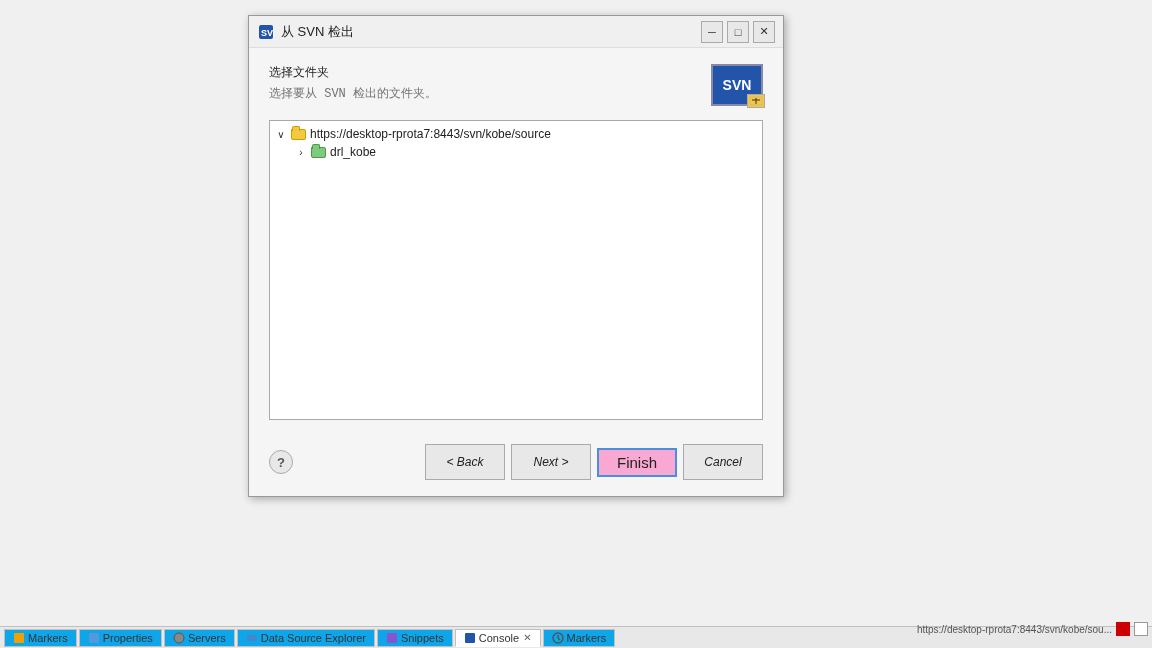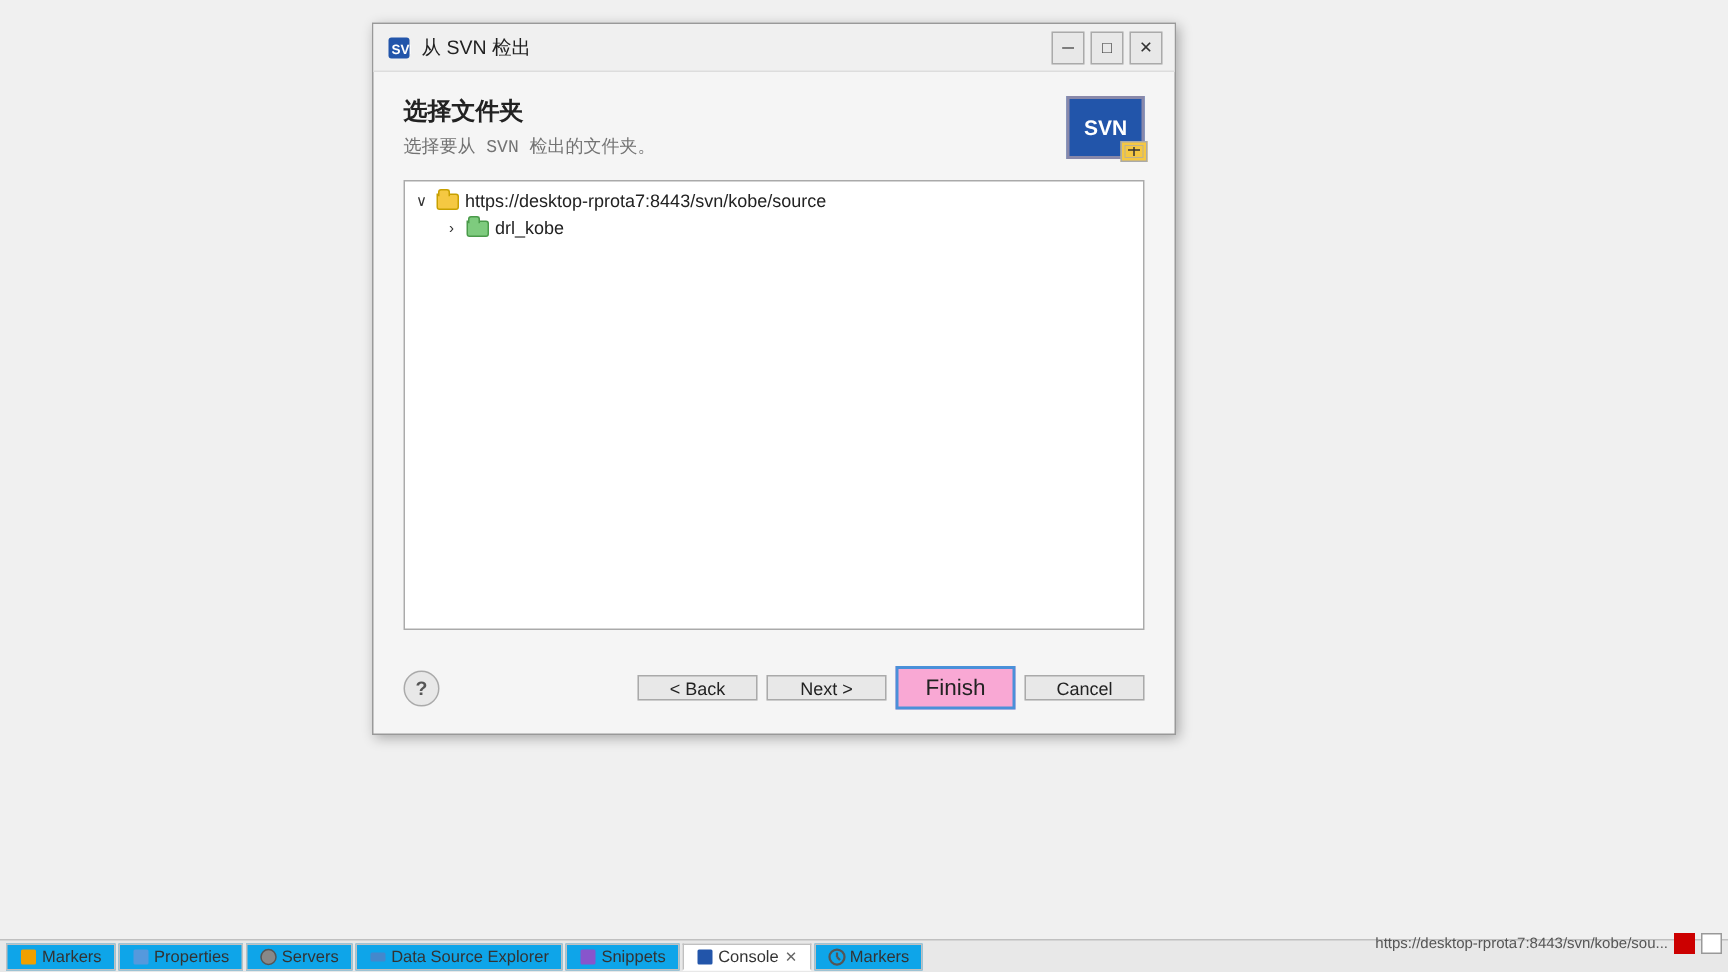--- a/index.html
+++ b/index.html
@@ -157,22 +157,22 @@
 
     
     .dialog-header {
       display: flex;
       align-items: flex-start;
       justify-content: space-between;
       margin-bottom: 14px;
     }
     .dialog-header-text {}
     .dialog-header-title {
-      font-size: 16px;
-      font-weight: bold;
+      font-size: 12px;
+      font-weight: normal;
       color: #222;
       margin-bottom: 4px;
     }
     .dialog-header-subtitle {
       font-size: 12px;
       color: #737373;
       font-family: Liberation Mono, monospace;
     }
     .svn-logo {
       width: 52px;
@@ -305,30 +305,31 @@
       align-items: center;
       justify-content: center;
       cursor: pointer;
       font-size: 13px;
       color: #555;
       font-weight: bold;
     }
     .btn-spacer { flex: 1; }
     .btn-normal {
       min-width: 80px;
-      height: 17px;
+      height: 36px;
       border: 1px solid #aaa;
       background: #e8e8e8;
       cursor: pointer;
       font-size: 12px;
       color: #222;
       padding: 0 12px;
       display: flex;
       align-items: center;
       justify-content: center;
+      font-style: italic;
     }
     .btn-primary {
       min-width: 80px;
       height: 29px;
       border: 2px solid #4a90d9;
       background: #f9a8d4;
       cursor: pointer;
       font-size: 15px;
       color: #222;
       padding: 0 12px;

